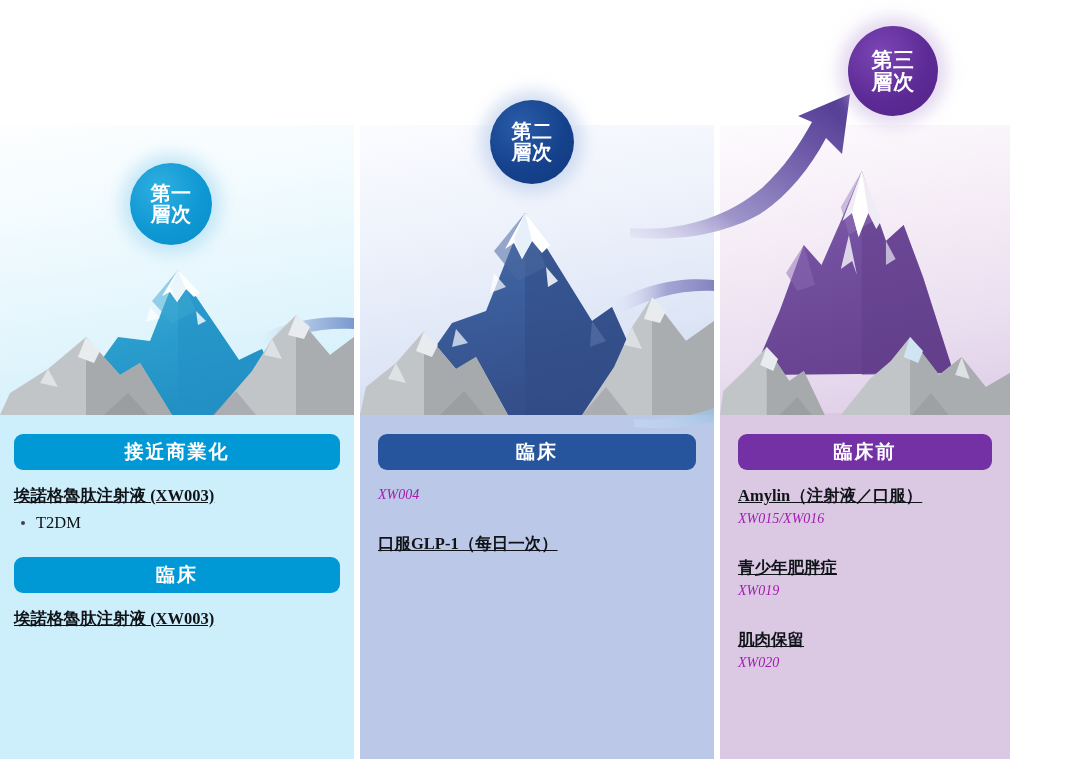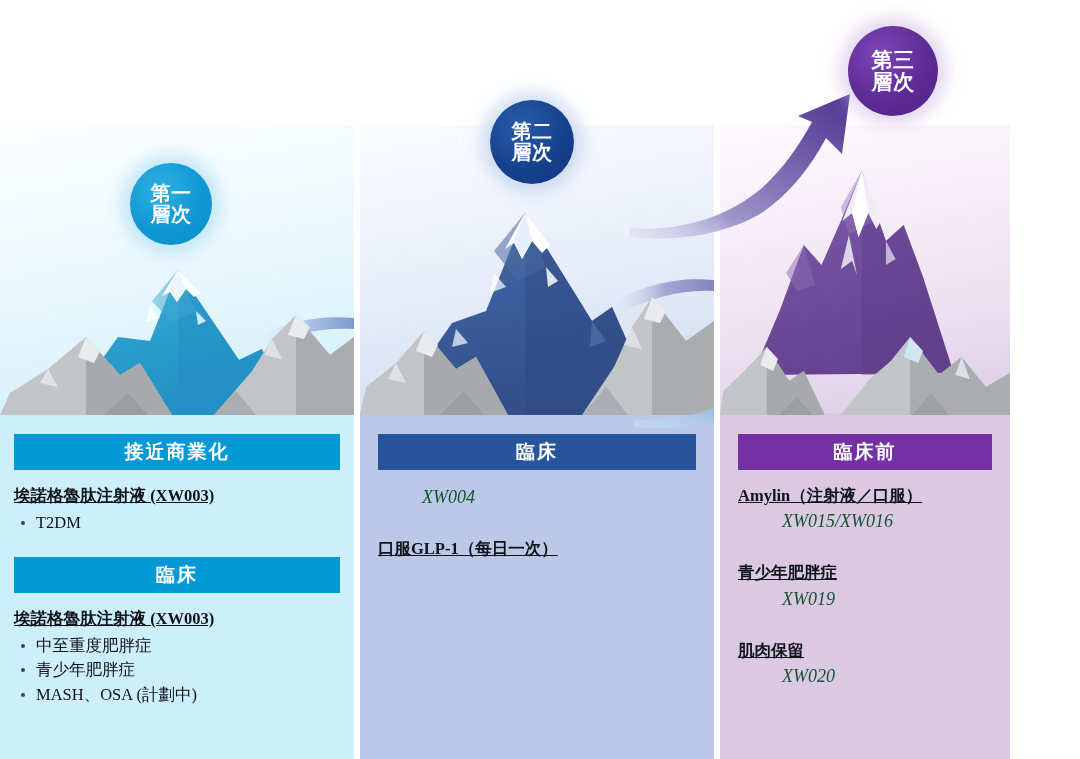--- a/index.html
+++ b/index.html
@@ -59,41 +59,40 @@
   
   .arrow{position:absolute;z-index:5;pointer-events:none;}
   .arrow.a1{left:272px;top:168px;width:236px;height:136px;}
   .arrow.a2{left:628px;top:92px;width:240px;height:148px;}
 
   
   .content{position:absolute;left:0;right:0;top:288px;bottom:0;padding:0 14px;box-sizing:border-box;}
   .p2 .content,.p3 .content{padding:0 18px;}
 
   .pill{
-    margin-top:21px;border-radius:0;height:36px;
+    margin-top:21px;border-radius:9px;height:36px;
     display:flex;align-items:center;justify-content:center;
     color:#ffffff;font-weight:700;font-size:19px;letter-spacing:2px;
     font-family:"Liberation Sans","DejaVu Sans",sans-serif;
   }
   .pill.second{margin-top:21px;}
   .p1 .pill{background:#0099d6;}
   .p2 .pill{background:#26559e;}
   .p3 .pill{background:#7430a5;}
 
   .group{margin-top:15px;}
   .group.gap{margin-top:28px;}
   .drug{
     font-weight:700;font-size:16.5px;color:#101418;line-height:1.35;
     font-family:"Liberation Serif","DejaVu Serif",serif;
     text-decoration:underline;
   }
   .code{
-    font-style:italic;font-size:18px;color:#14532d;line-height:1.4;margin-top:2px;
+    font-style:italic;font-size:14px;color:#a21caf;line-height:1.4;margin-top:2px;
     font-family:"Liberation Serif","DejaVu Serif",serif;
-    margin-left:44px;
   }
   ul.inds{list-style:none;margin:4px 0 0 0;padding:0;}
   ul.inds li{
     position:relative;padding-left:22px;font-size:16.5px;color:#0e1116;line-height:1.48;
   }
   ul.inds li::before{
     content:"";position:absolute;left:7px;top:10px;width:4px;height:4px;border-radius:50%;
     background:#3a3f6b;
   }
 </style>
@@ -152,25 +151,20 @@
       <div class="group">
         <div class="drug">埃諾格魯肽注射液 (XW003)</div>
         <ul class="inds">
           <li>T2DM</li>
         </ul>
       </div>
 
       <div class="pill second">臨床</div>
       <div class="group">
         <div class="drug">埃諾格魯肽注射液 (XW003)</div>
-        <ul class="inds">
-          <li>中至重度肥胖症</li>
-          <li>青少年肥胖症</li>
-          <li>MASH、OSA (計劃中)</li>
-        </ul>
       </div>
     </div>
   </div>
 
   <div class="panel p2">
     <div class="sky"></div>
     <div class="tray"></div>
 
     <div class="art">
       <svg viewBox="0 0 354 290" preserveAspectRatio="none">

